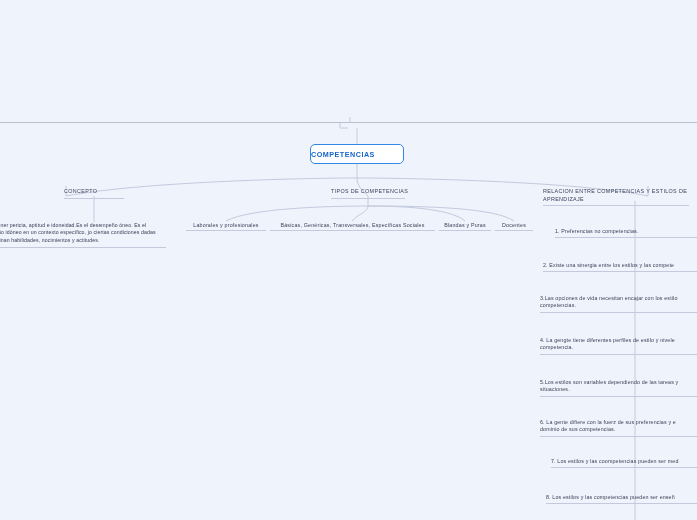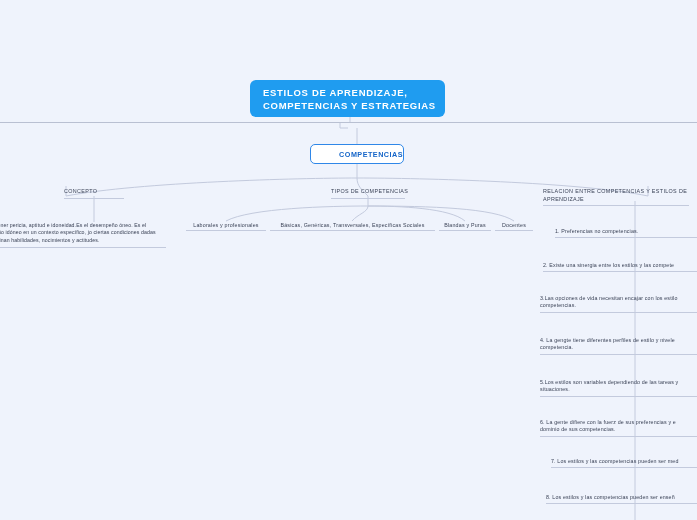--- a/index.html
+++ b/index.html
@@ -47,21 +47,21 @@
     width: 94px; height: 20px;
     background: #ffffff;
     border: 1.3px solid #2f87e8;
     border-radius: 5px;
     color: #1565c8;
     font-size: 7.2px;
     font-weight: bold;
     letter-spacing: 0.5px;
     display: flex;
     align-items: center;
-    justify-content: flex-end;
+    justify-content: flex-start;
   }
 
   
   .branch-label {
     color: #3a4256;
     font-size: 5.4px;
     letter-spacing: 0.35px;
     line-height: 7.5px;
     padding-bottom: 2px;
     border-bottom: 1px solid #c3cadd;
@@ -149,24 +149,20 @@
       <path d="M368,206 C368,212 358,214 352,221"></path>
       <path d="M368,206 C400,206 450,208 465,221"></path>
       <path d="M368,206 C430,206 495,208 514,221"></path>
 
       <path d="M635,201 L635,520"></path>
     </g>
   </svg>
 
   <div class="top-rule"></div>
 
-  <div class="node root-node">
-    <span>ESTILOS DE APRENDIZAJE,</span>
-    <span class="root-line2">COMPETENCIAS Y ESTRATEGIAS</span>
-  </div>
 
   <div class="node comp-node">
     <span>COMPETENCIAS</span>
   </div>
 
   <div class="node branch-label branch-concepto">CONCEPTO</div>
   <div class="node concepto-text">er apto, tener pericia, aptitud e idoneidad.Es el desempeño óneo. Es el desempeño idóneo en un contexto específico, jo ciertas condiciones dadas que combinan habilidades, nocimientos y actitudes.</div>
 
   <div class="node branch-label branch-tipos">TIPOS DE COMPETENCIAS</div>
   <div class="node leaf leaf-1">Laborales y profesionales</div>

